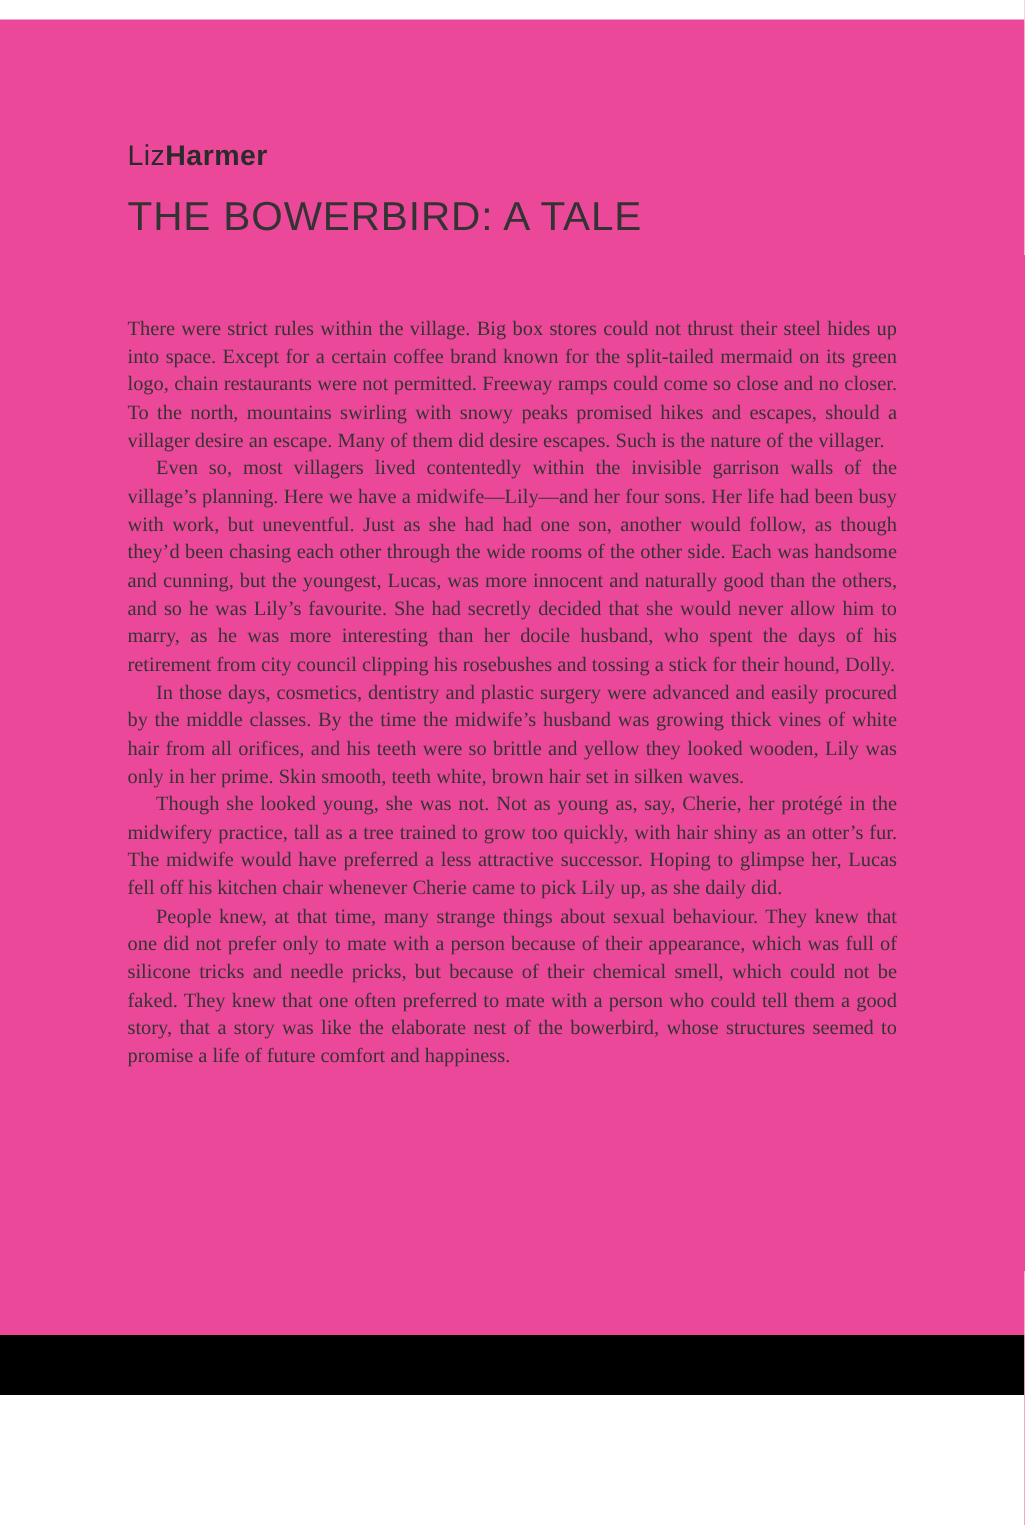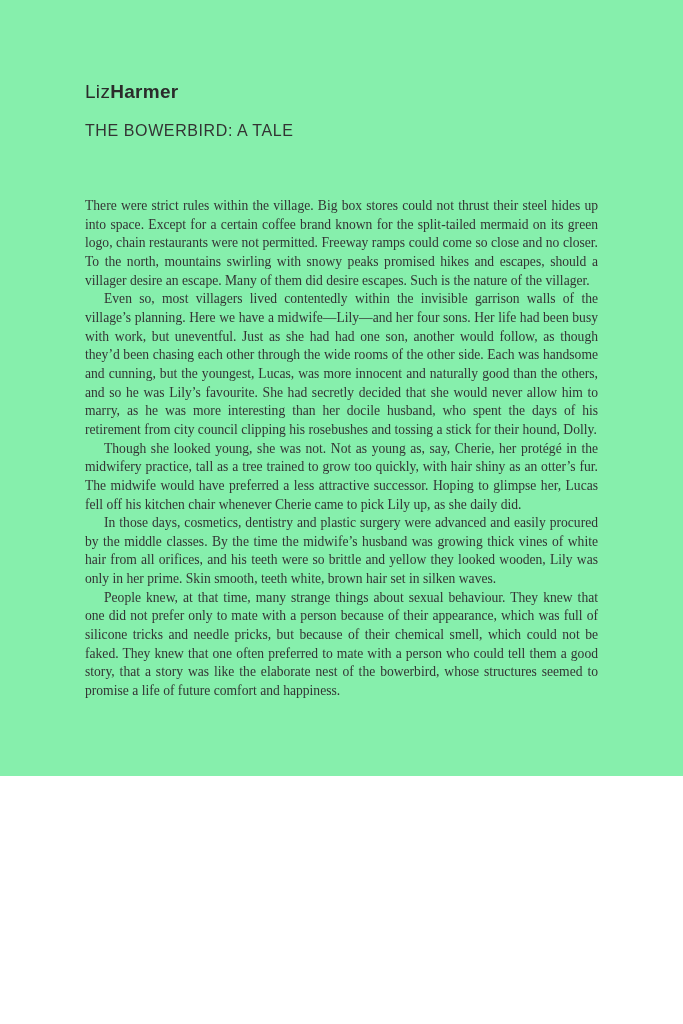--- a/index.html
+++ b/index.html
@@ -1,42 +1,43 @@
 <!DOCTYPE html>
 <html><head>
 <meta charset="utf-8">
 <style>
   html, body { margin: 0; padding: 0; background: #ffffff; }
   .page {
     position: relative;
     width: 683px;
-    height: 776px;
-    background: #86efac;
+    height: 917px;
+    background: #ec4899;
     overflow: hidden;
+    margin-top: 13px;
   }
   .content {
     position: absolute;
     left: 85px;
     top: 0;
     width: 513px;
   }
   .author {
     margin: 82px 0 0 0;
     font-family: "Liberation Sans", "DejaVu Sans", sans-serif;
     font-size: 19px;
     line-height: 20px;
     color: #2b2b2b;
     letter-spacing: 0.3px;
   }
   .author .last { font-weight: 700; }
   .story-title {
     margin: 18px 0 0 0;
     font-family: "Liberation Sans", "DejaVu Sans", sans-serif;
     font-weight: 300;
-    font-size: 16px;
+    font-size: 27px;
     line-height: 22px;
     color: #333333;
     letter-spacing: 0.6px;
   }
   .body-text {
     margin-top: 55px;
     font-family: Liberation Serif, serif;
     font-size: 13.6px;
     line-height: 18.65px;
     color: #343434;
@@ -58,19 +59,19 @@
 
 <div class="page">
   <div class="content">
     <div class="author">
       <span class="first">Liz</span><span class="last">Harmer</span>
     </div>
     <h1 class="story-title">THE BOWERBIRD: A TALE</h1>
     <div class="body-text">
       <p>There were strict rules within the village. Big box stores could not thrust their steel hides up into space. Except for a certain coffee brand known for the split-tailed mermaid on its green logo, chain restaurants were not permitted. Freeway ramps could come so close and no closer. To the north, mountains swirling with snowy peaks promised hikes and escapes, should a villager desire an escape. Many of them did desire escapes. Such is the nature of the villager.</p>
       <p>Even so, most villagers lived contentedly within the invisible garrison walls of the village’s planning. Here we have a midwife—Lily—and her four sons. Her life had been busy with work, but uneventful. Just as she had had one son, another would follow, as though they’d been chasing each other through the wide rooms of the other side. Each was handsome and cunning, but the youngest, Lucas, was more innocent and naturally good than the others, and so he was Lily’s favourite. She had secretly decided that she would never allow him to marry, as he was more interesting than her docile husband, who spent the days of his retirement from city council clipping his rosebushes and tossing a stick for their hound, Dolly.</p>
+      <p>In those days, cosmetics, dentistry and plastic surgery were advanced and easily procured by the middle classes. By the time the midwife’s husband was growing thick vines of white hair from all orifices, and his teeth were so brittle and yellow they looked wooden, Lily was only in her prime. Skin smooth, teeth white, brown hair set in silken waves.</p>
       <p>Though she looked young, she was not. Not as young as, say, Cherie, her protégé in the midwifery practice, tall as a tree trained to grow too quickly, with hair shiny as an otter’s fur. The midwife would have preferred a less attractive successor. Hoping to glimpse her, Lucas fell off his kitchen chair whenever Cherie came to pick Lily up, as she daily did.</p>
-      <p>In those days, cosmetics, dentistry and plastic surgery were advanced and easily procured by the middle classes. By the time the midwife’s husband was growing thick vines of white hair from all orifices, and his teeth were so brittle and yellow they looked wooden, Lily was only in her prime. Skin smooth, teeth white, brown hair set in silken waves.</p>
       <p>People knew, at that time, many strange things about sexual behaviour. They knew that one did not prefer only to mate with a person because of their appearance, which was full of silicone tricks and needle pricks, but because of their chemical smell, which could not be faked. They knew that one often preferred to mate with a person who could tell them a good story, that a story was like the elaborate nest of the bowerbird, whose structures seemed to promise a life of future comfort and happiness.</p>
     </div>
   </div>
   <div class="bottom-bar"></div>
 </div>
 
 </body></html>

